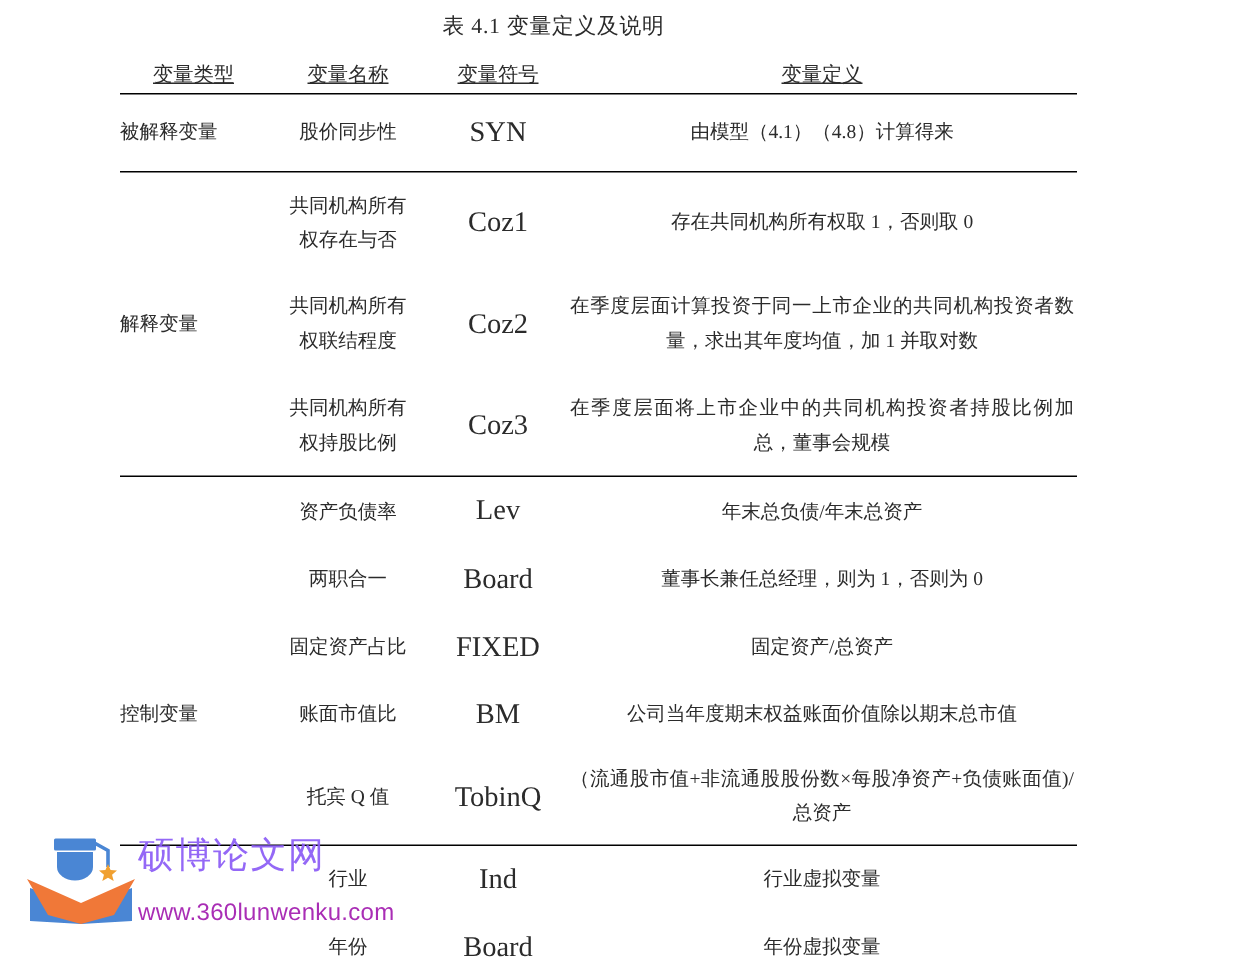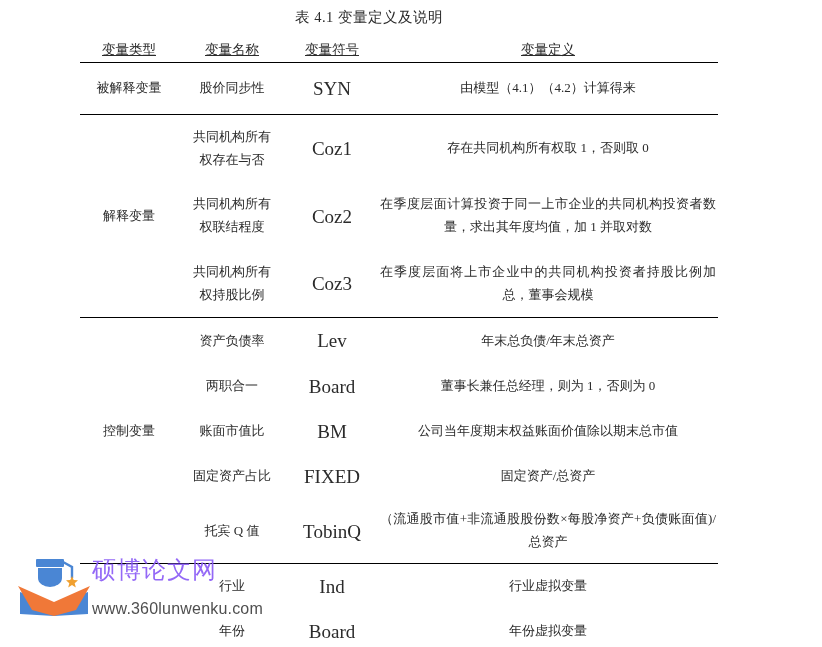--- a/index.html
+++ b/index.html
@@ -47,21 +47,21 @@
   .c-def{width:340px;}
   .hrule td{border-top:1.3px solid #000;}
   .hrule-thick td{border-top:2.2px solid #000;}
 
   .head-cell{
     text-align:center;
     font-size:13.5px;
     padding:5px 0 6px 0;
     text-decoration:underline;
   }
-  .cell-type{text-align:center;}
+  .cell-type{}
   .cell-name{text-align:center;}
   .cell-sym{text-align:center;font-family:"Liberation Serif","DejaVu Serif",serif;font-size:19px;}
   .cell-def{text-align:center;}
 
   .pad-sm td{padding-top:6px;padding-bottom:6px;}
   .pad-md td{padding-top:9px;padding-bottom:9px;}
   .pad-lg td{padding-top:11px;padding-bottom:11px;}
 
   .two-line{line-height:1.9;}
   .three-line{line-height:1.95;}
@@ -87,21 +87,21 @@
     font-size:24px;
     color:#8b5cf6;
     letter-spacing:1px;
     white-space:nowrap;
     opacity:0.92;
   }
   .wm-url{
     position:absolute;left:86px;top:44px;
     font-family:"Liberation Sans","DejaVu Sans",sans-serif;
     font-size:16px;
-    color:#404040;
+    color:#a21caf;
     letter-spacing:0.2px;
     white-space:nowrap;
     opacity:0.92;
   }
 </style>
 </head>
 <body>
 
 <div class="page">
 
@@ -120,21 +120,21 @@
       <th class="head-cell">变量类型</th>
       <th class="head-cell">变量名称</th>
       <th class="head-cell">变量符号</th>
       <th class="head-cell">变量定义</th>
     </tr>
 
     <tr class="hrule pad-md">
       <td class="cell-type">被解释变量</td>
       <td class="cell-name">股价同步性</td>
       <td class="cell-sym">SYN</td>
-      <td class="cell-def">由模型（4.1）（4.2）计算得来</td>
+      <td class="cell-def">由模型（4.1）（4.8）计算得来</td>
     </tr>
 
     <tr class="hrule pad-lg">
       <td class="cell-type"></td>
       <td class="cell-name two-line">共同机构所有<br>权存在与否</td>
       <td class="cell-sym">Coz1</td>
       <td class="cell-def">存在共同机构所有权取 1，否则取 0</td>
     </tr>
 
     <tr class="pad-lg">
@@ -164,31 +164,31 @@
 
     <tr class="pad-sm">
       <td class="cell-type"></td>
       <td class="cell-name">两职合一</td>
       <td class="cell-sym">Board</td>
       <td class="cell-def">董事长兼任总经理，则为 1，否则为 0</td>
     </tr>
 
 
     <tr class="pad-sm">
+      <td class="cell-type"></td>
+      <td class="cell-name">固定资产占比</td>
+      <td class="cell-sym">FIXED</td>
+      <td class="cell-def">固定资产/总资产</td>
+    </tr>
+
+    <tr class="pad-sm">
       <td class="cell-type">控制变量</td>
       <td class="cell-name">账面市值比</td>
       <td class="cell-sym">BM</td>
       <td class="cell-def">公司当年度期末权益账面价值除以期末总市值</td>
-    </tr>
-
-    <tr class="pad-sm">
-      <td class="cell-type"></td>
-      <td class="cell-name">固定资产占比</td>
-      <td class="cell-sym">FIXED</td>
-      <td class="cell-def">固定资产/总资产</td>
     </tr>
 
     <tr class="pad-md">
       <td class="cell-type"></td>
       <td class="cell-name">托宾 Q 值</td>
       <td class="cell-sym">TobinQ</td>
       <td class="cell-def two-line">
             <span class="def-just">（流通股市值+非流通股股份数×每股净资产+负债账面值)/总资产</span>
           </td>
     </tr>

